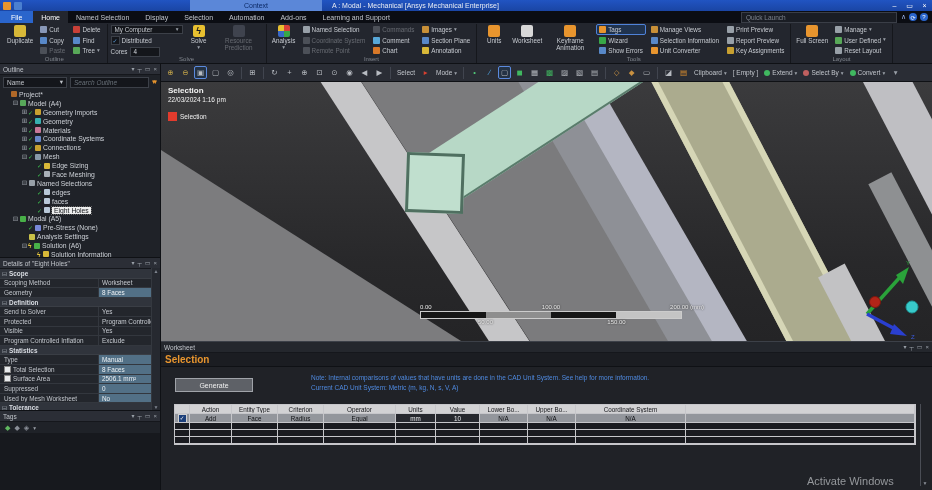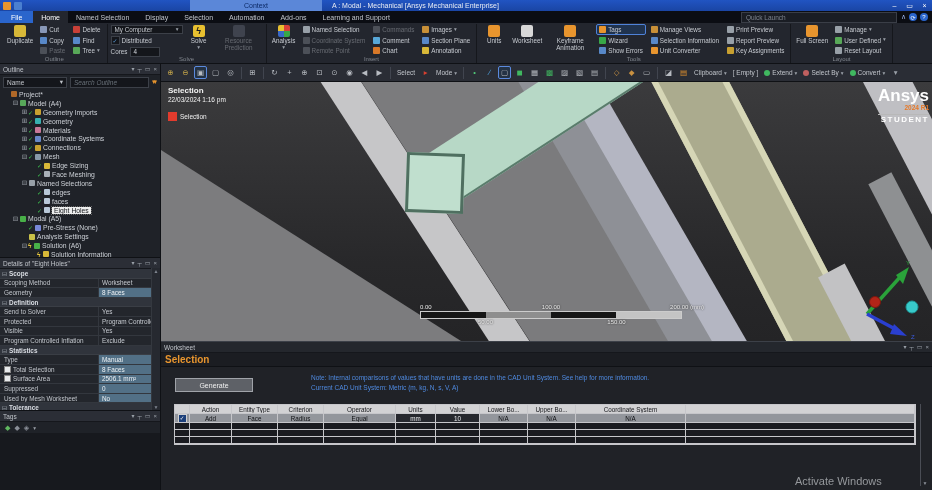--- a/index.html
+++ b/index.html
@@ -146,21 +146,21 @@
   .wtc{border-right:1px solid #c6c6ca;border-bottom:1px solid #c6c6ca;display:flex;align-items:center;justify-content:center;
        box-sizing:border-box;overflow:hidden;white-space:nowrap;}
   .wth .wtc{height:9px;background:#d2d2d4;color:#15161a;}
   .wdr .wtc{height:9px;background:#93969c;color:#0c0d10;}
   .wdr .wtc.dark{background:#26282e;color:#e8eaec;}
   .wer .wtc{height:7px;background:#1a1b20;}
   .wcheck{width:7px;height:7px;background:#1c3f7a;border:1px solid #d0d0d0;color:#fff;font-size:5.5px;line-height:7px;text-align:center;}
   .ws-scroll{position:absolute;right:3px;top:37px;bottom:4px;width:8px;border-left:1px solid #4a4d55;
              display:flex;align-items:flex-end;justify-content:center;color:#8a8f98;font-size:5px;}
   .activate{position:absolute;left:634px;top:108px;color:#95989c;}
-  .act1{font-size:11px;}
+  .act1{font-size:11px;margin-left:12px;}
   .act2{font-size:7.5px;color:#7e8186;margin-top:2px;}
 </style>
 </head>
 <body>
 
 <div id="app">
 
   <div class="titlebar">
     <span class="tb-ico" style="background:#e8952e"></span>
     <span class="tb-ico" style="background:#4a7fd0"></span>
@@ -735,25 +735,20 @@
 
     <div class="vp-ann">
       <div class="vp-head">Selection</div>
       <div class="vp-time">22/03/2024 1:16 pm</div>
     </div>
     <div class="vp-legend">
       <span class="vp-swatch" id="legend-swatch" style="background: rgb(226, 59, 45);"></span>
       <span>Selection</span>
     </div>
 
-    <div class="watermark">
-      <div class="wm1">Ansys</div>
-      <div class="wm2">2024 R1</div>
-      <div class="wm3">STUDENT</div>
-    </div>
 
     <div class="ruler">
       <div class="ruler-top">
         <span class="rl" style="left:0">0.00</span>
         <span class="rl" style="left:50%;transform:translateX(-50%)">100.00</span>
         <span class="rl" style="left:100%;transform:translateX(-35%)">200.00 (mm)</span>
       </div>
       <div class="ruler-bar">
         <span class="rseg" style="background:#161616"></span>
         <span class="rseg" style="background:#8e8e8e"></span>

